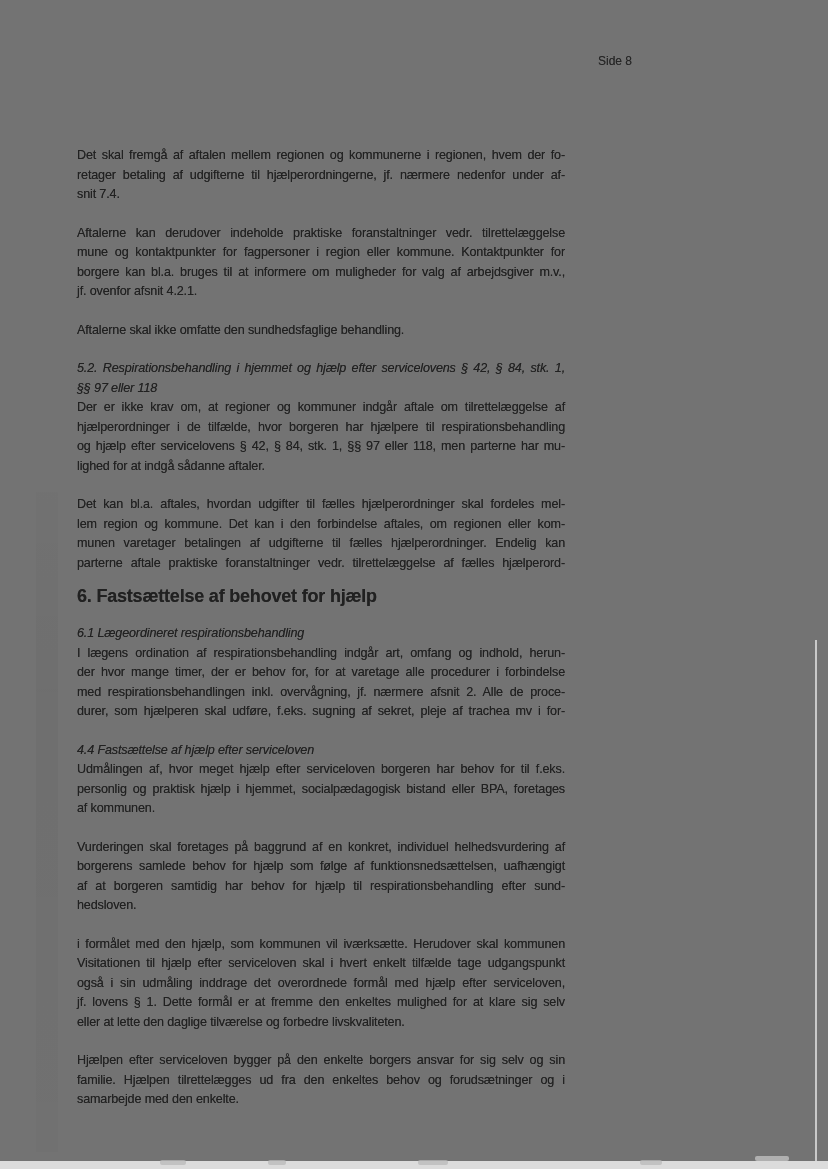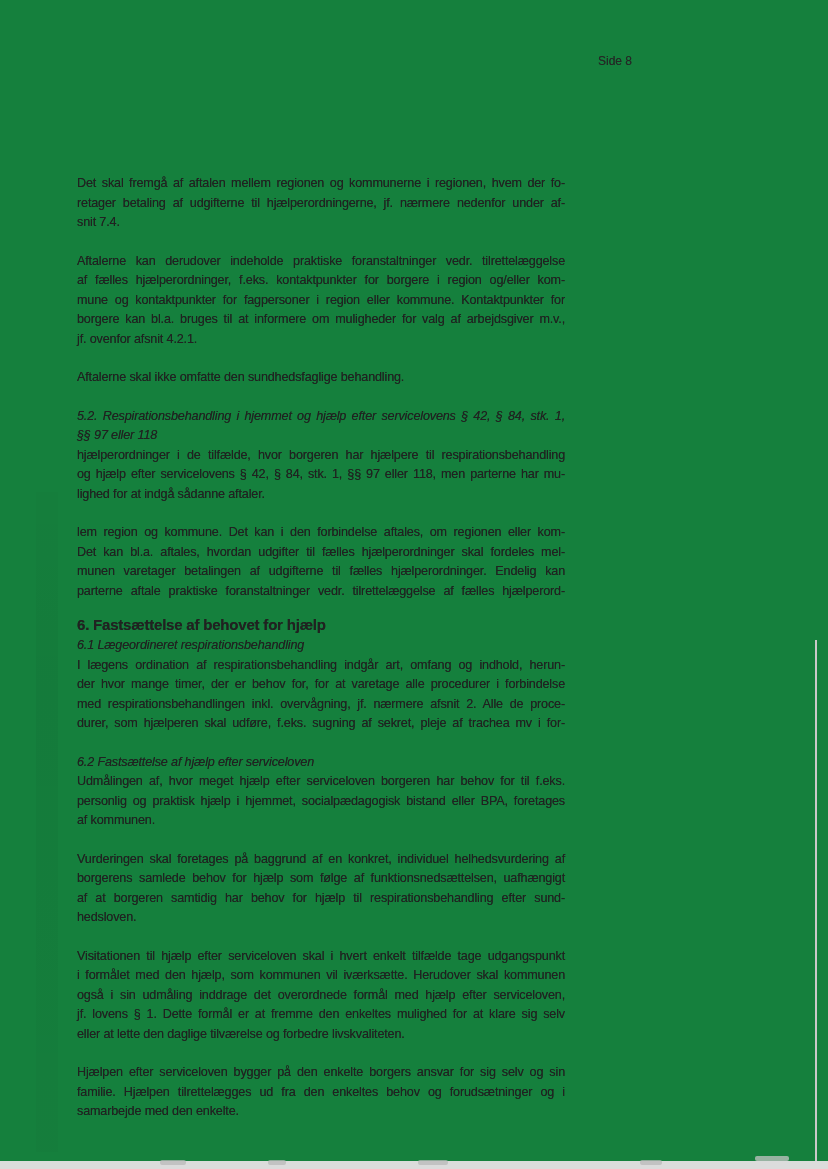--- a/index.html
+++ b/index.html
@@ -8,49 +8,49 @@
     width: 828px;
     height: 1169px;
     background: #fefefe;
     overflow: hidden;
     font-family: "Liberation Sans", "DejaVu Sans", sans-serif;
   }
   .page {
     position: relative;
     width: 828px;
     height: 1169px;
-    background: #15803d;
+    background: #737373;
     color: #222;
   }
   .page-header {
     position: absolute;
     top: 54px;
     left: 598px;
     font-size: 12px;
     color: #262626;
     text-shadow: 0 0 0.5px rgba(30,30,30,0.55);
   }
   .text-body {
     position: absolute;
-    top: 174px;
+    top: 146px;
     left: 77px;
     width: 488px;
     font-size: 12.6px;
     line-height: 19.5px;
     letter-spacing: -0.15px;
     color: #212121;
     text-shadow: 0 0 0.55px rgba(25,25,25,0.6);
   }
   .blk { margin: 0 0 19px 0; }
   .blk.type-subheading { margin-bottom: 0; font-style: italic; }
   .blk.type-heading {
     margin-top: -7px;
-    margin-bottom: 0;
+    margin-bottom: 16px;
     font-weight: bold;
-    font-size: 15px;
+    font-size: 18px;
     line-height: 23px;
     letter-spacing: -0.2px;
   }
   .blk:last-child { margin-bottom: 16px; }
   .line { text-align: justify; text-align-last: justify; }
   .line.last { text-align: justify; text-align-last: left; }
   .blk.type-heading .line, .blk.type-heading .line.last { text-align-last: left; }
   
   .artifact { position: absolute; pointer-events: none; }
   .left-shade {
@@ -79,72 +79,72 @@
   <div class="page-header">Side 8</div>
 
   <div class="text-body" id="text-body">
       <div class="blk type-paragraph">
         <div class="line">Det skal fremgå af aftalen mellem regionen og kommunerne i regionen, hvem der fo-</div>
         <div class="line">retager betaling af udgifterne til hjælperordningerne, jf. nærmere nedenfor under af-</div>
         <div class="line last">snit 7.4.</div>
       </div>
       <div class="blk type-paragraph">
         <div class="line">Aftalerne kan derudover indeholde praktiske foranstaltninger vedr. tilrettelæggelse</div>
-        <div class="line">af fælles hjælperordninger, f.eks. kontaktpunkter for borgere i region og/eller kom-</div>
         <div class="line">mune og kontaktpunkter for fagpersoner i region eller kommune. Kontaktpunkter for</div>
         <div class="line">borgere kan bl.a. bruges til at informere om muligheder for valg af arbejdsgiver m.v.,</div>
         <div class="line last">jf. ovenfor afsnit 4.2.1.</div>
       </div>
       <div class="blk type-paragraph">
         <div class="line last">Aftalerne skal ikke omfatte den sundhedsfaglige behandling.</div>
       </div>
       <div class="blk type-subheading">
         <div class="line">5.2. Respirationsbehandling i hjemmet og hjælp efter servicelovens § 42, § 84, stk. 1,</div>
         <div class="line last">§§ 97 eller 118</div>
       </div>
       <div class="blk type-paragraph">
+        <div class="line">Der er ikke krav om, at regioner og kommuner indgår aftale om tilrettelæggelse af</div>
         <div class="line">hjælperordninger i de tilfælde, hvor borgeren har hjælpere til respirationsbehandling</div>
         <div class="line">og hjælp efter servicelovens § 42, § 84, stk. 1, §§ 97 eller 118, men parterne har mu-</div>
         <div class="line last">lighed for at indgå sådanne aftaler.</div>
       </div>
       <div class="blk type-paragraph">
+        <div class="line">Det kan bl.a. aftales, hvordan udgifter til fælles hjælperordninger skal fordeles mel-</div>
         <div class="line">lem region og kommune. Det kan i den forbindelse aftales, om regionen eller kom-</div>
-        <div class="line">Det kan bl.a. aftales, hvordan udgifter til fælles hjælperordninger skal fordeles mel-</div>
         <div class="line">munen varetager betalingen af udgifterne til fælles hjælperordninger. Endelig kan</div>
         <div class="line">parterne aftale praktiske foranstaltninger vedr. tilrettelæggelse af fælles hjælperord-</div>
       </div>
       <div class="blk type-heading">
         <div class="line last">6. Fastsættelse af behovet for hjælp</div>
       </div>
       <div class="blk type-subheading">
         <div class="line last">6.1 Lægeordineret respirationsbehandling</div>
       </div>
       <div class="blk type-paragraph">
         <div class="line">I lægens ordination af respirationsbehandling indgår art, omfang og indhold, herun-</div>
         <div class="line">der hvor mange timer, der er behov for, for at varetage alle procedurer i forbindelse</div>
         <div class="line">med respirationsbehandlingen inkl. overvågning, jf. nærmere afsnit 2. Alle de proce-</div>
         <div class="line">durer, som hjælperen skal udføre, f.eks. sugning af sekret, pleje af trachea mv i for-</div>
       </div>
       <div class="blk type-subheading">
-        <div class="line last">6.2 Fastsættelse af hjælp efter serviceloven</div>
+        <div class="line last">4.4 Fastsættelse af hjælp efter serviceloven</div>
       </div>
       <div class="blk type-paragraph">
         <div class="line">Udmålingen af, hvor meget hjælp efter serviceloven borgeren har behov for til f.eks.</div>
         <div class="line">personlig og praktisk hjælp i hjemmet, socialpædagogisk bistand eller BPA, foretages</div>
         <div class="line last">af kommunen.</div>
       </div>
       <div class="blk type-paragraph">
         <div class="line">Vurderingen skal foretages på baggrund af en konkret, individuel helhedsvurdering af</div>
         <div class="line">borgerens samlede behov for hjælp som følge af funktionsnedsættelsen, uafhængigt</div>
         <div class="line">af at borgeren samtidig har behov for hjælp til respirationsbehandling efter sund-</div>
         <div class="line last">hedsloven.</div>
       </div>
       <div class="blk type-paragraph">
+        <div class="line">i formålet med den hjælp, som kommunen vil iværksætte. Herudover skal kommunen</div>
         <div class="line">Visitationen til hjælp efter serviceloven skal i hvert enkelt tilfælde tage udgangspunkt</div>
-        <div class="line">i formålet med den hjælp, som kommunen vil iværksætte. Herudover skal kommunen</div>
         <div class="line">også i sin udmåling inddrage det overordnede formål med hjælp efter serviceloven,</div>
         <div class="line">jf. lovens § 1. Dette formål er at fremme den enkeltes mulighed for at klare sig selv</div>
         <div class="line last">eller at lette den daglige tilværelse og forbedre livskvaliteten.</div>
       </div>
       <div class="blk type-paragraph">
         <div class="line">Hjælpen efter serviceloven bygger på den enkelte borgers ansvar for sig selv og sin</div>
         <div class="line">familie. Hjælpen tilrettelægges ud fra den enkeltes behov og forudsætninger og i</div>
         <div class="line last">samarbejde med den enkelte.</div>
       </div>
     </div>

